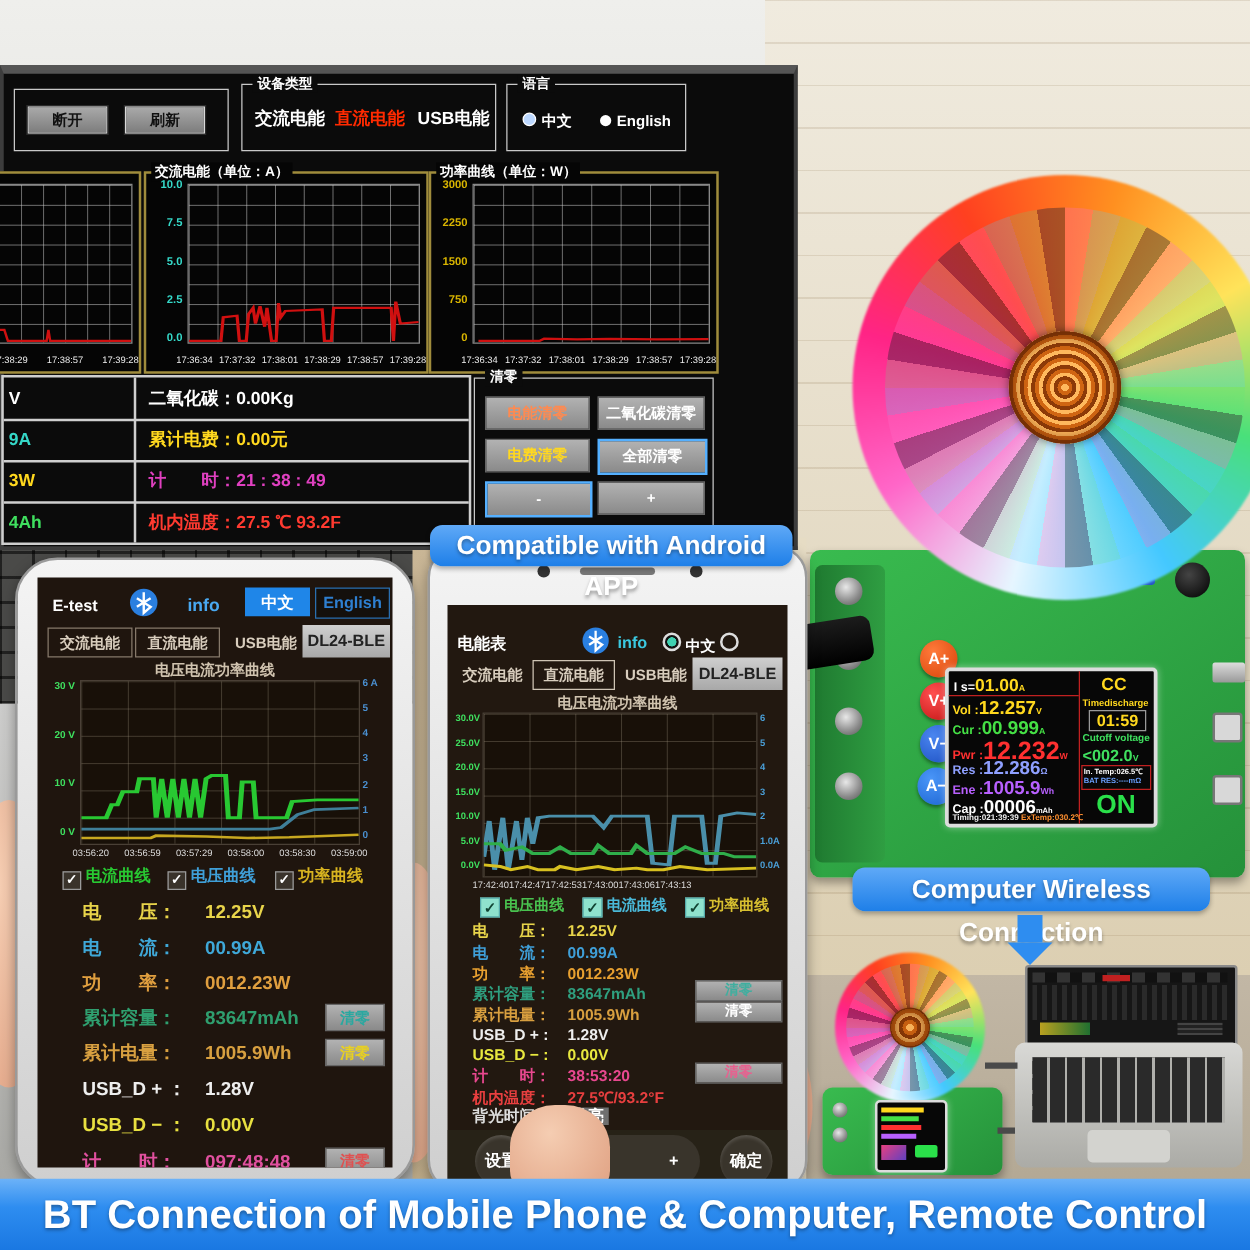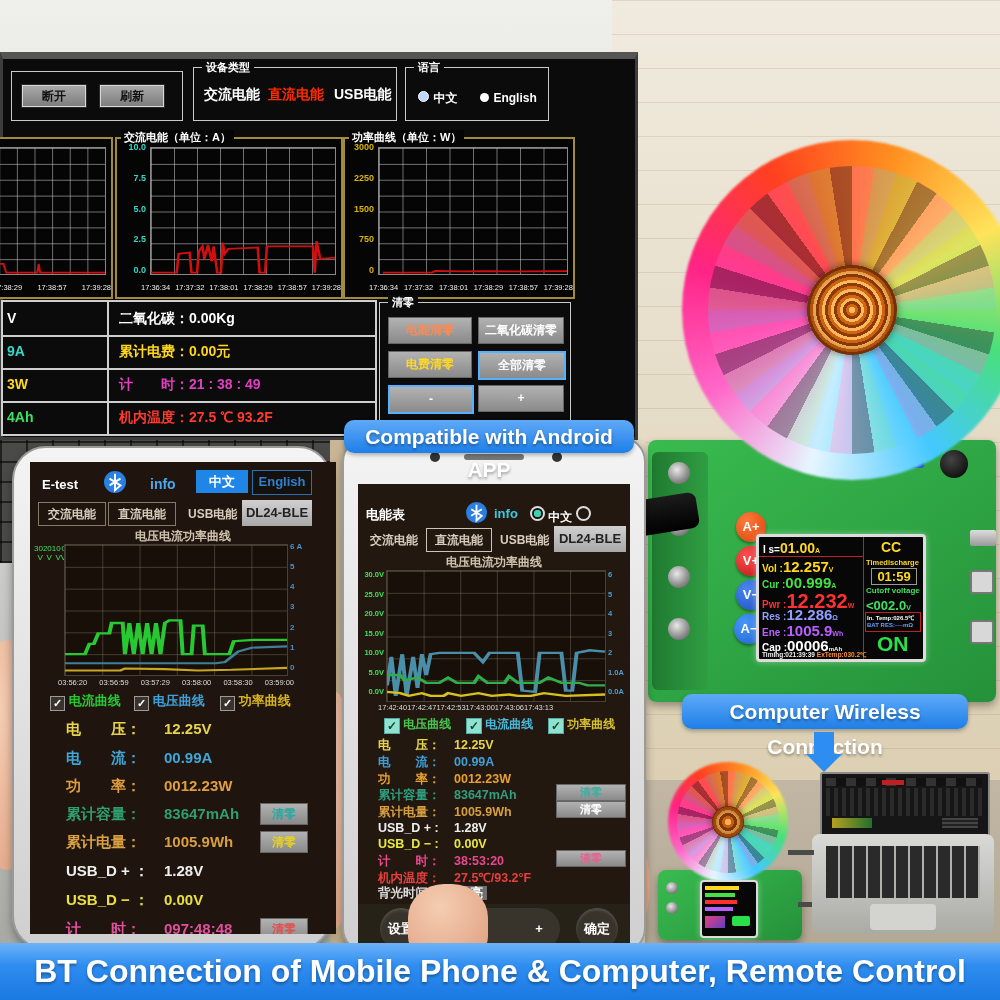--- a/index.html
+++ b/index.html
@@ -276,39 +276,39 @@
       <div class="abs" style="left:106px;top:75px;width:54px;height:18px;border:1px solid #c02020">
         <div class="lcdtxt" style="left:1px;top:2px;font-size:6px;color:#fff">In. Temp:026.5℃</div>
         <div class="lcdtxt" style="left:1px;top:9px;font-size:6px;color:#6aa0ff">BAT RES:----mΩ</div>
       </div>
       <div class="lcdtxt" style="left:118px;top:96px;font-size:21px;color:#2ae04a">ON</div>
     </div>
   </div>
 
 
   <div class="phone" style="left:12px;top:446px;width:316px;height:500px">
-    <div class="pscreen" style="left:16px;top:14px;width:306px;height:472px">
+    <div class="pscreen" style="left:16px;top:14px;width:284px;height:472px">
 
       <div class="abs b" style="left:12px;top:15px;font-size:13px;color:#fff">E-test</div>
       <div class="abs" style="left:74px;top:9px;width:22px;height:22px;border-radius:50%;background:#2a7fe0">
         <svg width="22" height="22" viewBox="0 0 16 16">
             <path d="M8 2 L8 14 L12 10.5 L4 5.5 M8 8 L12 5.5 L4 10.5" stroke="#fff" stroke-width="1.4" fill="none"></path>
           </svg>
       </div>
       <div class="abs b" style="left:120px;top:14px;font-size:14px;color:#49a8f0">info</div>
       <div class="abs b" style="left:166px;top:8px;width:52px;height:23px;background:#1f86e8;color:#fff;font-size:13px;text-align:center;line-height:23px">中文</div>
       <div class="abs b" style="left:222px;top:8px;width:58px;height:23px;background:#14100c;border:1px solid #2a6fb0;color:#2e7fd0;font-size:13px;text-align:center;line-height:21px">English</div>
 
       <div class="apptab" style="left:8px;top:40px;width:66px;height:22px;line-height:22px">交流电能</div>
       <div class="apptab" style="left:78px;top:40px;width:66px;height:22px;line-height:22px">直流电能</div>
       <div class="abs b" style="left:158px;top:44px;font-size:12px;color:#d8cdbd">USB电能</div>
       <div class="graytab" style="left:212px;top:38px;width:70px;height:26px;font-size:13px;line-height:26px">DL24-BLE</div>
       <div class="abs b" style="left:0;top:66px;width:100%;text-align:center;font-size:12px;color:#cfc2ae">电压电流功率曲线</div>
 
-      <div class="abs" style="left:4px;top:82px;width:26px;height:126px;display:flex;flex-direction:row;justify-content:space-between;font-size:8px;color:#3fe05f;font-weight:normal;text-align:right">
+      <div class="abs" style="left:4px;top:82px;width:26px;height:126px;display:flex;flex-direction:column;justify-content:space-between;font-size:8px;color:#3fe05f;font-weight:bold;text-align:right">
         <span>30 V</span>
         <span>20 V</span>
         <span>10 V</span>
         <span>0 V</span>
       </div>
       <div class="appplot" style="left:34px;top:82px;width:222px;height:130px;background-size:16.8% 16.8%">
         <svg class="curve" viewBox="0 0 100 100" preserveAspectRatio="none">
           <path d="M0,84 L9,84 L11,76 L13,76 L15,68 L20,68 L21,60 L26,60 L27,84 L29,60 L31,84 L33,60 L35,84 L37,60 L39,84 L41,60 L43,84 L45,60 L47,58 L52,58 L53,84 L57,84 L58,62 L62,62 L63,84 L74,84 L76,74 L85,73 L100,73" fill="none" stroke="#28c832" stroke-width="1.8"></path>
           <path d="M0,91 L68,91 L72,90 L78,82 L84,79 L100,78" fill="none" stroke="#3f7f99" stroke-width="1.6"></path>
           <path d="M0,96.5 L25,96.5 L27,95 L45,95.5 L60,96.5 L75,96 L100,94.5" fill="none" stroke="#c8a820" stroke-width="1.6"></path>

